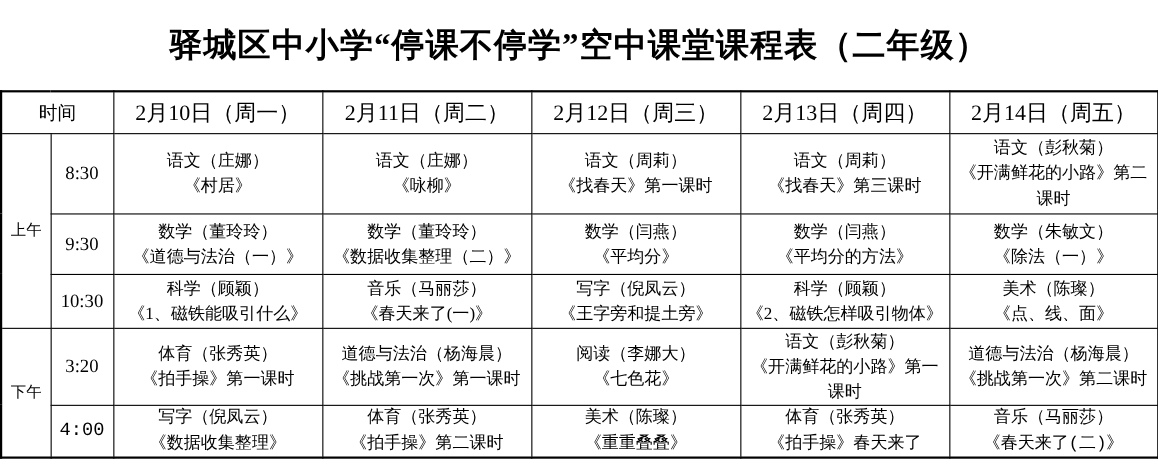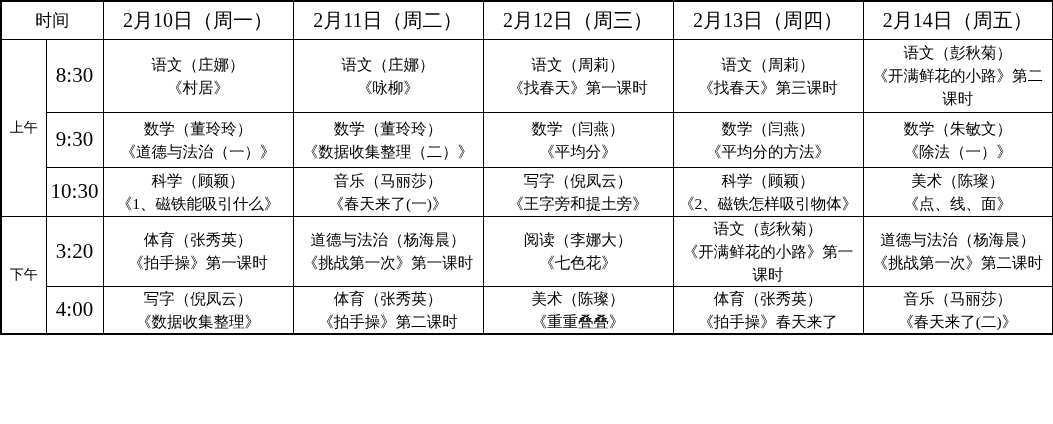--- a/index.html
+++ b/index.html
@@ -19,33 +19,34 @@
   }
   table.schedule td{
     border:1px solid #000;text-align:center;vertical-align:middle;
     padding:0 2px;overflow:hidden;
   }
   tr.hrow{height:38px;margin-top:14px;}
   tr.row1{height:73px;}
   tr.row2{height:55px;}
   tr.row3{height:49px;font-family:Liberation Serif, serif;}
   tr.row4{height:60px;}
-  tr.row5{height:40px;}
+  tr.row5{height:40px;font-family:Liberation Mono, monospace;}
   td.time-header{font-size:17px;}
   td.day-header{font-size:20px;}
   td.period{font-size:14px;}
-  td.time{font-size:21px;}
+  td.time{font-size:17px;}
   td.course{font-size:15.5px;line-height:23px;}
   .c-line{display:block;}
 </style>
 </head>
 <body>
 
 <div class="page">
 
+  <h1 class="title">驿城区中小学“停课不停学”空中课堂课程表（二年级）</h1>
 
   <table class="schedule">
     <colgroup>
       <col style="width:45px">
         <col style="width:57px">
       <col style="width:190px">
         <col style="width:190px">
         <col style="width:190px">
       <col style="width:190px">
         <col style="width:190px">

